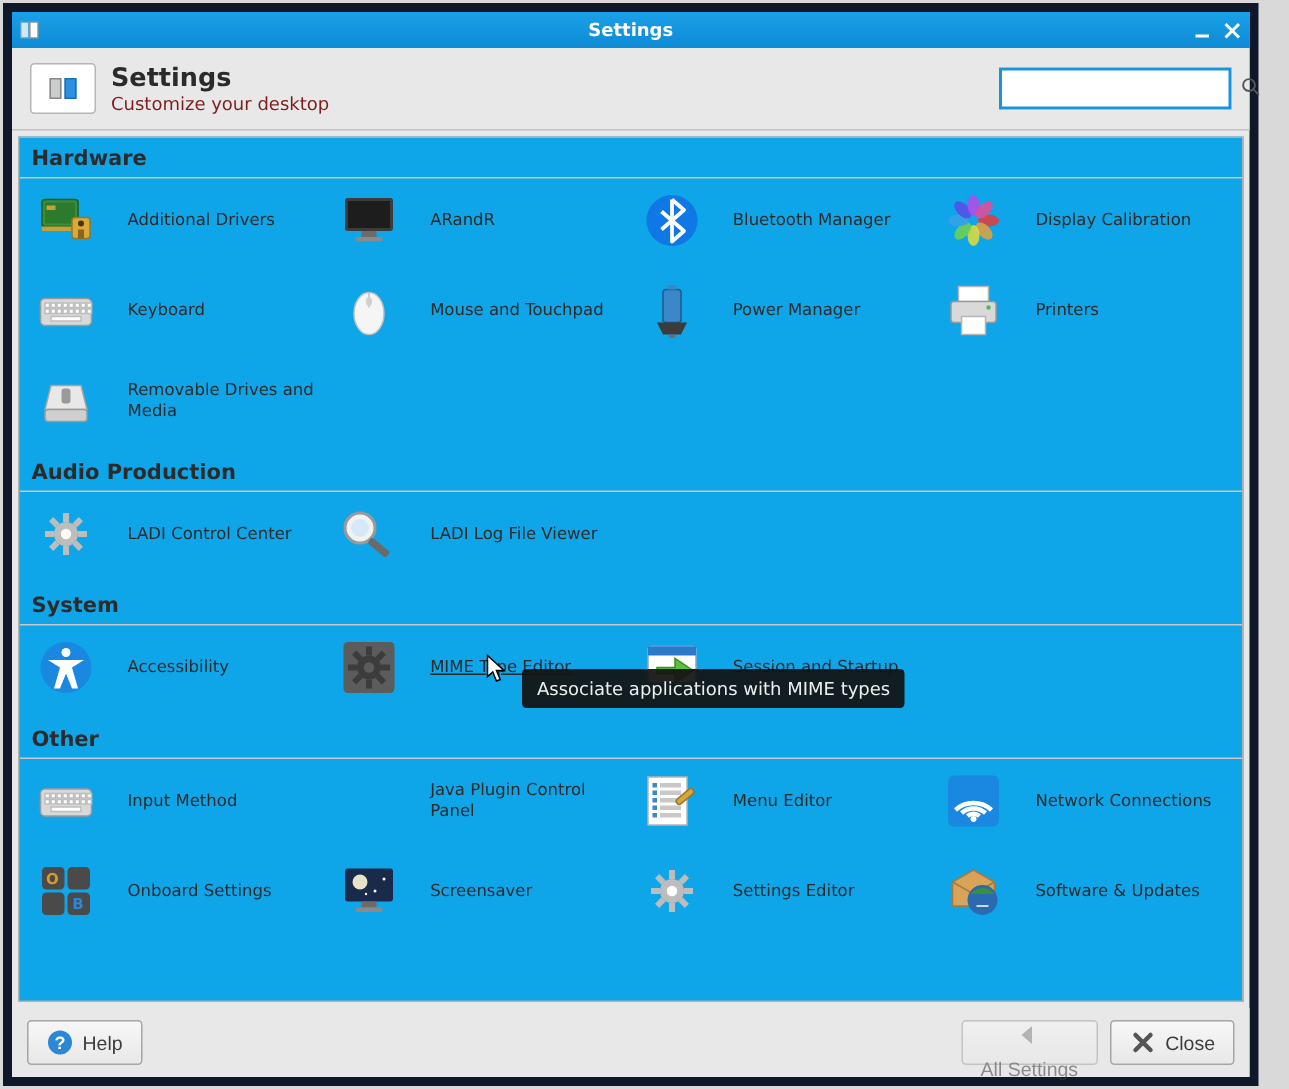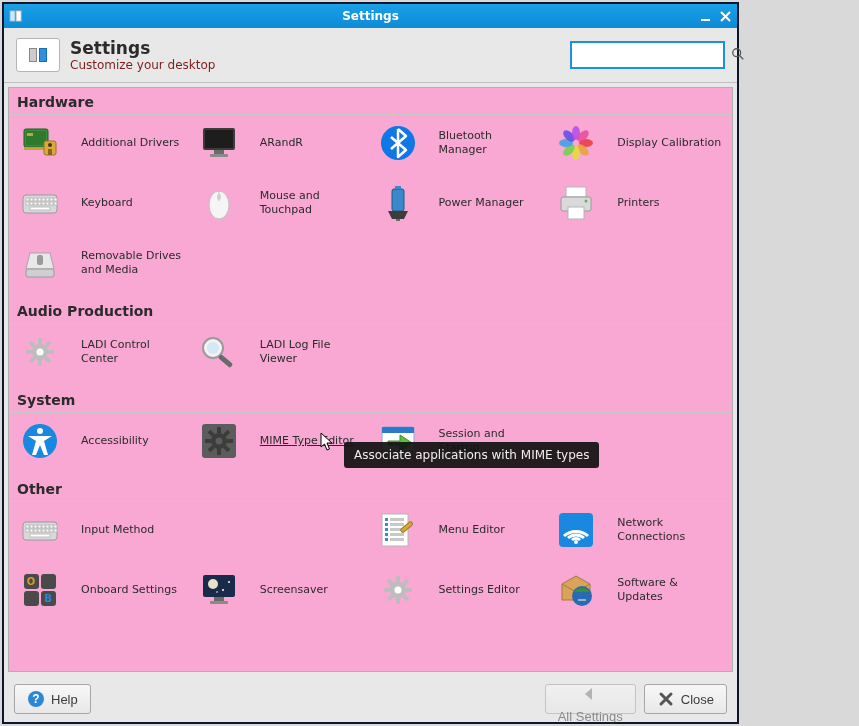--- a/index.html
+++ b/index.html
@@ -6,25 +6,25 @@
 body {
   font-family: "DejaVu Sans", "Liberation Sans", Arial, sans-serif;
   font-size: 13px;
   background: #d9d9d9;
   width: 859px;
   height: 726px;
   overflow: hidden;
   color: #3c3c3c;
 }
 .window {
-  width: 737px;
+  width: 837px;
   height: 722px;
   margin: 2px;
   background: #e8e8e8;
-  border: 2px solid #0f172a;
+  border: 6px solid #0f172a;
   display: flex;
   flex-direction: column;
 }
 .titlebar {
   height: 24px;
   background: linear-gradient(to bottom, #1aa0e8, #0e8bd6);
   color: #fff;
   display: flex;
   align-items: center;
   justify-content: center;
@@ -107,21 +107,21 @@
   color: #555;
   font-size: 12px;
 }
 .content-wrap {
   flex: 1;
   padding: 4px;
   display: flex;
 }
 .content {
   flex: 1;
-  background: #f9a8d4;
+  background: #0ea5e9;
   border: 1px solid #b0b0b0;
   overflow-y: auto;
   padding-bottom: 8px;
   position: relative;
 }
 .section-title {
   font-weight: bold;
   font-size: 14px;
   border-bottom: 1px solid #c8c8c8;
   padding: 6px 8px 4px;
@@ -474,20 +474,21 @@
                   <rect x="10" y="24" width="20" height="3"></rect>
                 </g>
               </svg>
             </span>
             <span class="label">Input Method</span>
           </div>
           <div class="item">
             <span class="icon">
               <svg viewBox="0 0 40 40"></svg>
             </span>
+            <span class="label">Java Plugin Control Panel</span>
           </div>
           <div class="item">
             <span class="icon">
               <svg viewBox="0 0 40 40">
                 <rect x="4" y="4" width="26" height="32" fill="#fff" stroke="#b5b5b5"></rect>
                 <g fill="#3a88d0">
                   <rect x="7" y="8" width="3" height="3"></rect>
                   <rect x="12" y="8" width="14" height="3" fill="#c8c8c8"></rect>
                   <rect x="7" y="13" width="3" height="3"></rect>
                   <rect x="12" y="13" width="14" height="3" fill="#c8c8c8"></rect>

